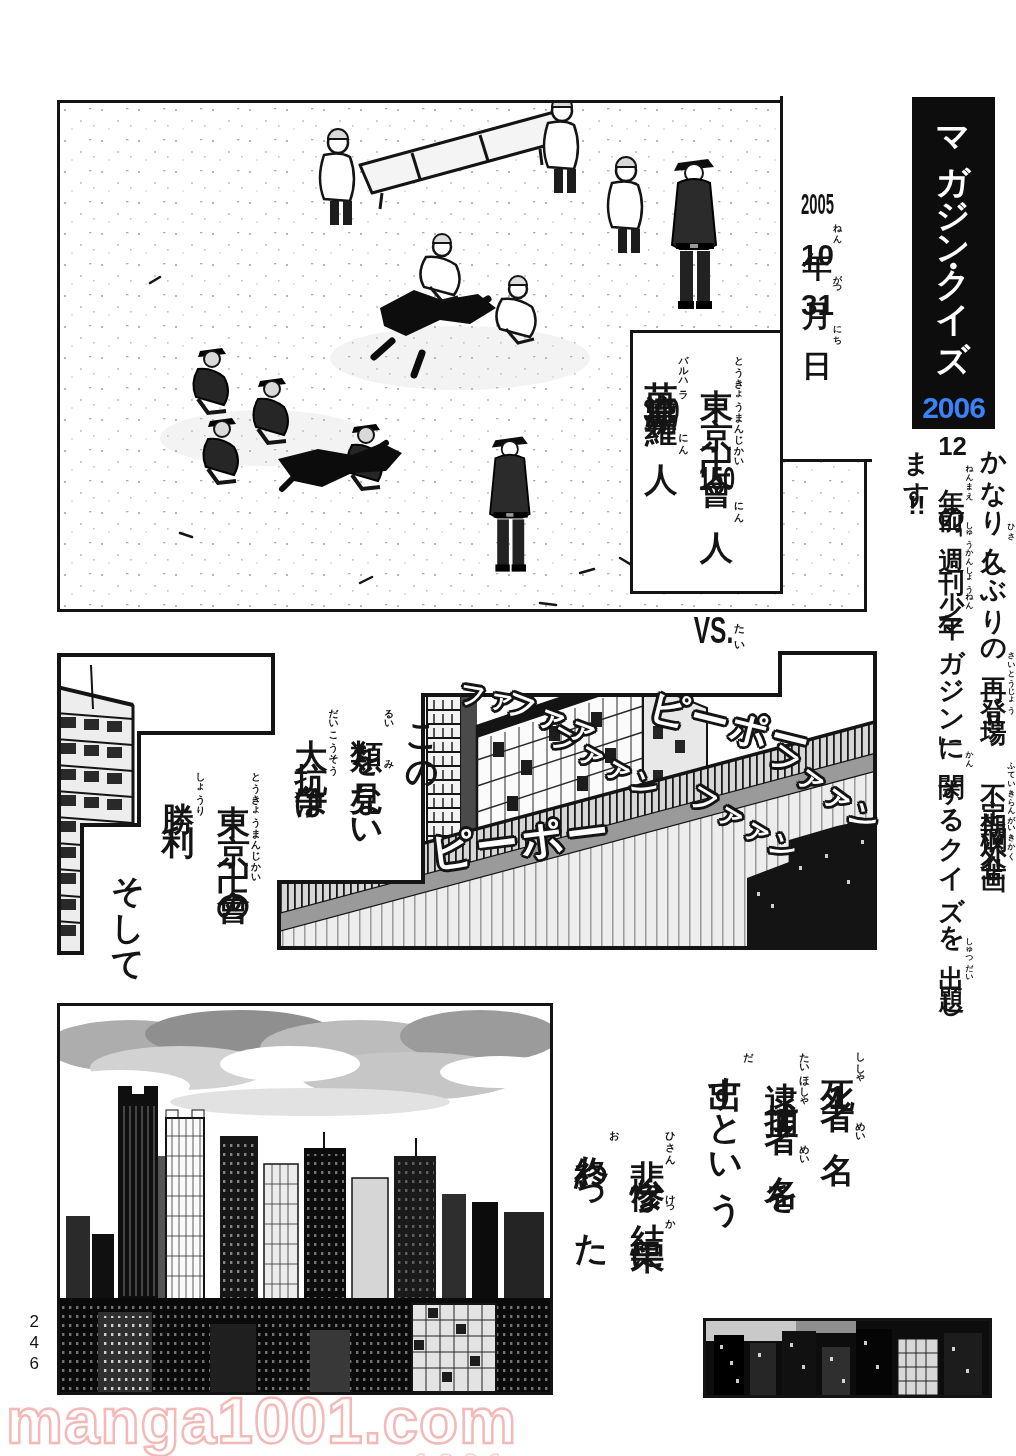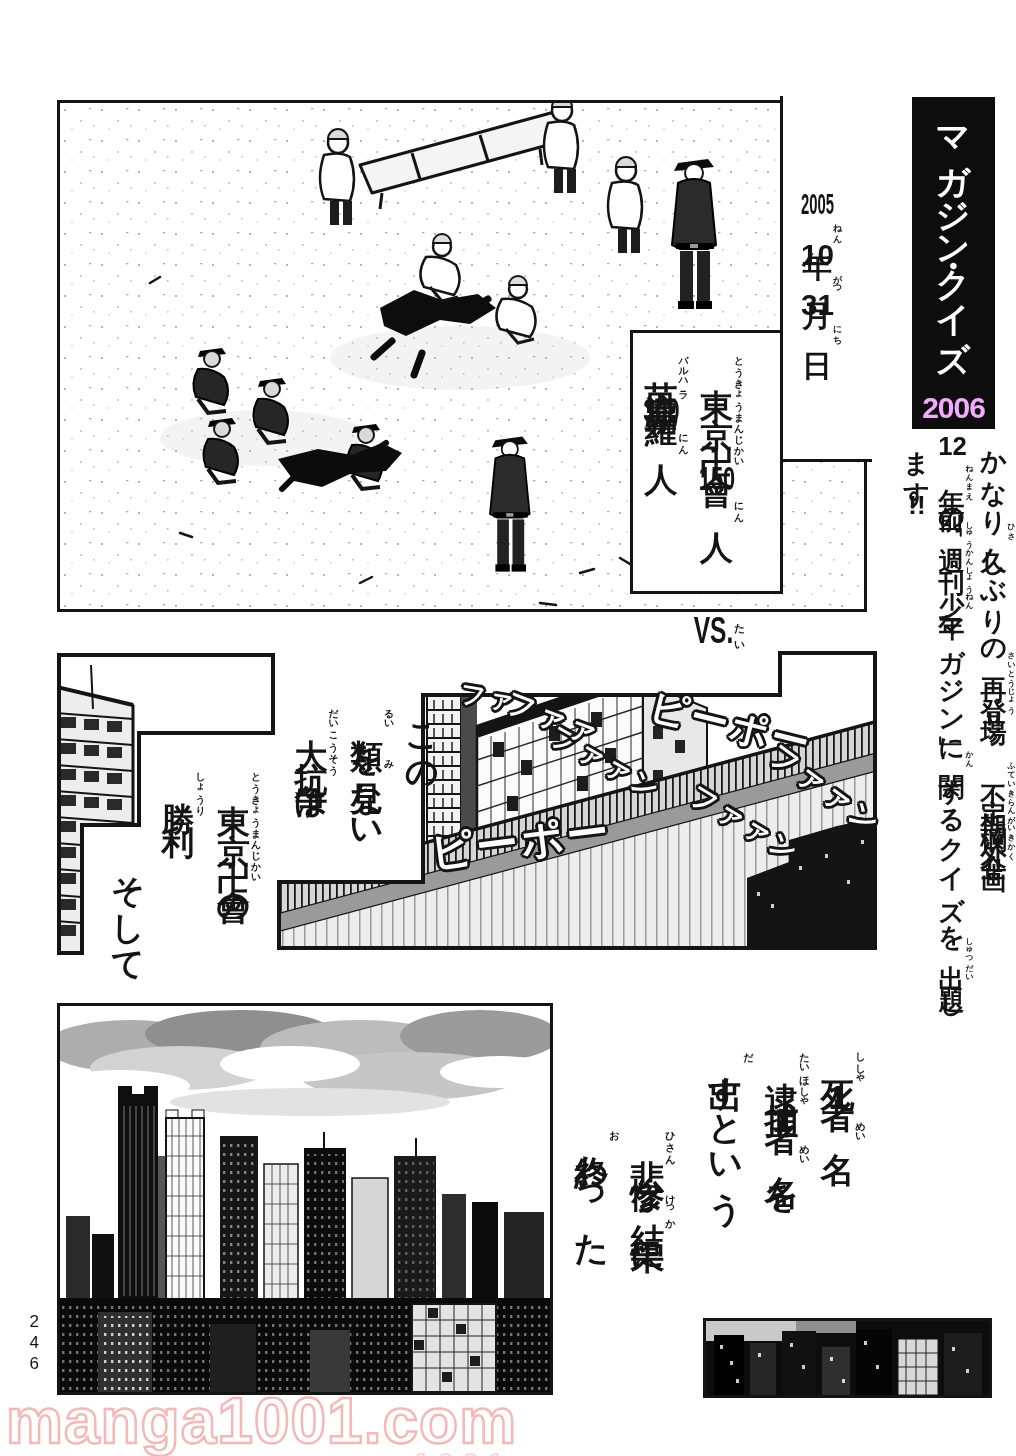--- a/index.html
+++ b/index.html
@@ -27,21 +27,21 @@
   
   .narration{z-index:4;}
   #n1{left:283px;top:702px;height:220px;font-size:33px;}
   #n2{left:100px;top:765px;height:240px;font-size:33px;}
   #n2 .drop{margin-top:88px;}
   #n3{left:698px;top:1045px;height:260px;font-size:34px;}
   #n4{left:564px;top:1124px;height:240px;font-size:34px;}
   
   #banner{left:912px;top:97px;width:83px;height:332px;background:#0d0d0d;z-index:2;display:flex;flex-direction:column;align-items:center;}
   #banner-title{flex:1;writing-mode:vertical-rl;text-orientation:upright;color:#fff;font-size:34px;font-weight:700;letter-spacing:-3px;padding-top:8px;}
-  #banner-year{color:#f0abfc;font-size:30px;font-weight:700;letter-spacing:-1px;padding-bottom:4px;}
+  #banner-year{color:#3b82f6;font-size:30px;font-weight:700;letter-spacing:-1px;padding-bottom:4px;}
   #side-note{left:896px;top:433px;height:580px;font-size:26px;z-index:2;}
   #side-note .vcol{margin:0 4px;}
   
   .sfx{position:absolute;z-index:5;color:#fff;font-weight:900;letter-spacing:3px;white-space:nowrap;
     text-shadow:3px 0 #141414,-3px 0 #141414,0 3px #141414,0 -3px #141414,2px 2px #141414,-2px 2px #141414,2px -2px #141414,-2px -2px #141414;}
   #sfx1{left:648px;top:700px;font-size:38px;transform:rotate(14deg);}
   #sfx2{left:430px;top:814px;font-size:42px;transform:rotate(-7deg);}
   #sfx3{left:760px;top:770px;font-size:29px;transform:rotate(36deg);}
   #sfx4{left:684px;top:806px;font-size:27px;transform:rotate(31deg);}
   #sfx5{left:545px;top:745px;font-size:27px;transform:rotate(29deg);}

